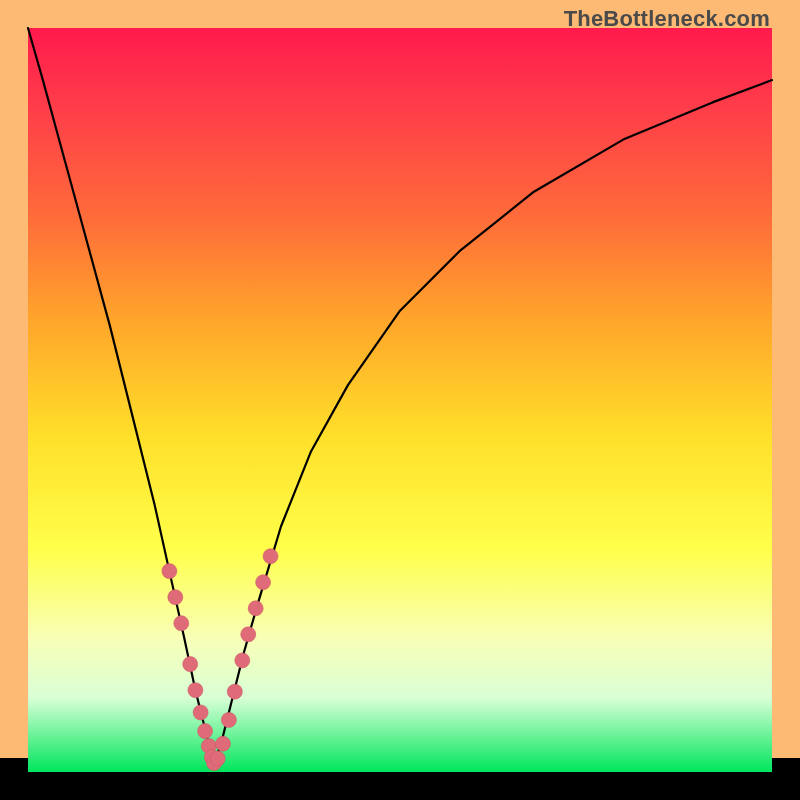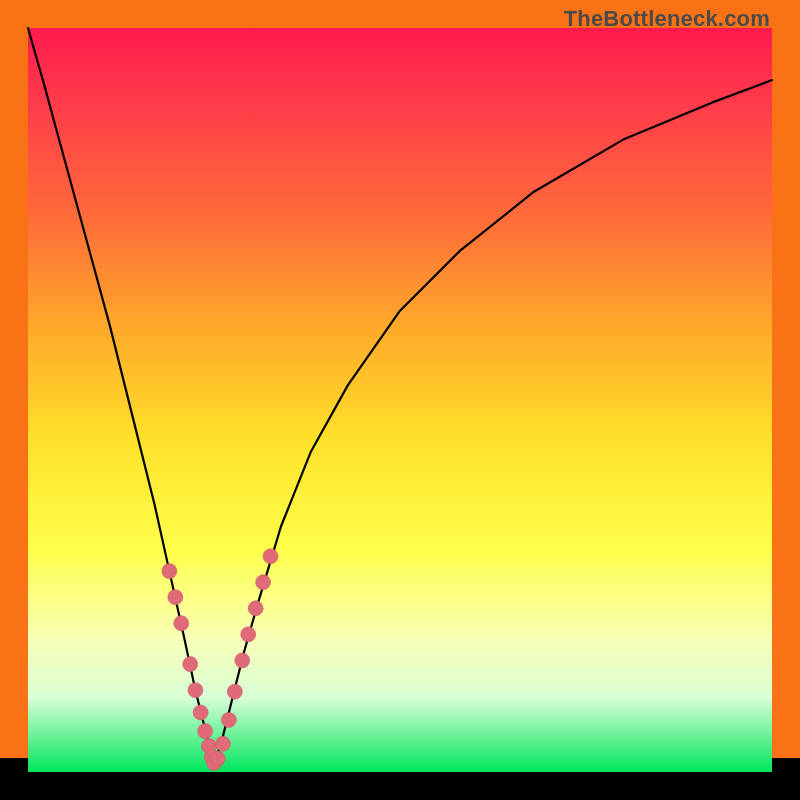--- a/index.html
+++ b/index.html
@@ -1,21 +1,21 @@
 <!DOCTYPE html>
 <html><head>
 <meta charset="utf-8">
 <style>
   * { margin: 0; padding: 0; box-sizing: border-box; }
   html, body { width: 800px; height: 800px; overflow: hidden; background: #000; }
   .frame {
     position: relative;
     width: 800px;
     height: 758px;
-    background: #f97316;
+    background: #fdba74;
   }
   .plot-area {
     position: absolute;
     left: 28px;
     top: 28px;
     width: 744px;
     height: 744px;
     background: linear-gradient(to bottom,
       #ff1a4d 0%,
       #ff3b4a 10%,

